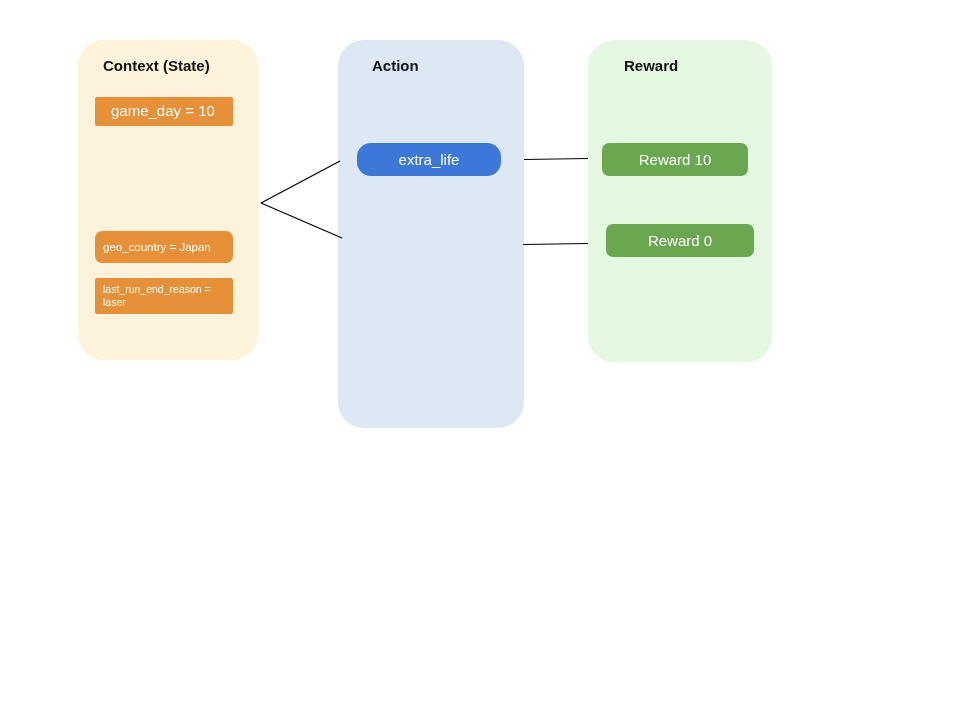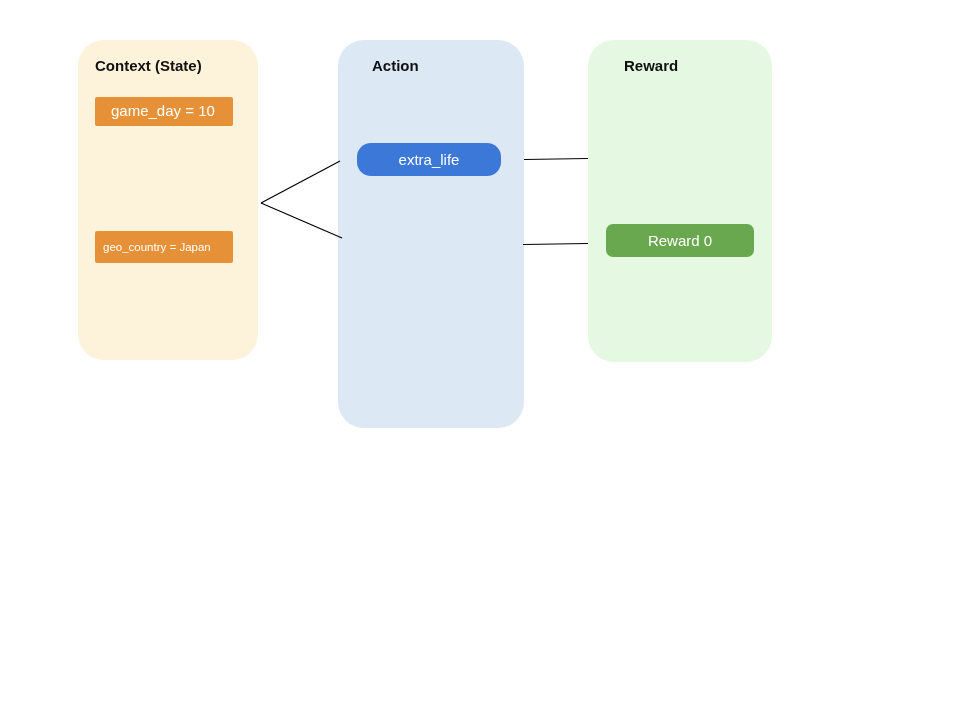--- a/index.html
+++ b/index.html
@@ -31,41 +31,41 @@
     background: var(--reward-bg, #e5f8e1);
   }
   .panel-title {
     position: absolute;
     top: 17px;
     font-size: 15px;
     font-weight: bold;
     color: var(--title-text, #111111);
     white-space: nowrap;
   }
-  #panel-context .panel-title { left: 17px; }
+  #panel-context .panel-title { left: 25px; }
   #panel-action  .panel-title { left: 34px; }
   #panel-reward  .panel-title { left: 36px; }
 
   .ctx-item {
     position: absolute;
     left: 17px;
     width: 138px;
     box-sizing: border-box;
     padding: 2px 8px;
     background: var(--context-item-bg, #e69138);
     color: var(--item-text, #ffffff);
     border-radius: 2px;
     display: flex;
     align-items: center;
     line-height: 1.25;
   }
   .ctx-item.i0 { top: 57px;  height: 29px; font-size: 15px; padding-left: 16px; }
   .ctx-item.i1 { top: 100px; height: 32px; font-size: 15px; }
   .ctx-item.i2 { top: 146px; height: 32px; font-size: 13px; }
-  .ctx-item.i3 { top: 191px; height: 32px; font-size: 11.5px; }
+  .ctx-item.i3 { top: 191px; height: 32px; font-size: 11.5px; border-radius: 7px; }
   .ctx-item.i4 { top: 238px; height: 36px; font-size: 10.5px; }
 
   .action-btn {
     position: absolute;
     left: 19px;
     width: 144px;
     height: 33px;
     background: var(--action-button-bg, #3b78d8);
     color: var(--item-text, #ffffff);
     border-radius: 14px;
@@ -104,29 +104,31 @@
     stroke-width: 1.2;
   }
 </style>
 </head>
 <body style="background: rgb(255, 255, 255);">
 
 <div class="panel" id="panel-context">
   <div class="panel-title">Context (State)</div>
   <div class="ctx-item i0">game_day = 10</div>
   <div class="ctx-item i3">geo_country = Japan</div>
+  <div class="ctx-item i4">last_run_end_reason = laser</div>
 </div>
 
 <div class="panel" id="panel-action">
   <div class="panel-title">Action</div>
   <div class="action-btn b0">extra_life</div>
 </div>
 
 <div class="panel" id="panel-reward">
   <div class="panel-title">Reward</div>
+  <div class="reward-box r0">Reward 10</div>
   <div class="reward-box r1">Reward 0</div>
 </div>
 
 <svg id="connector-overlay" viewBox="0 0 960 720" xmlns="http://www.w3.org/2000/svg">
   <line x1="261" y1="203" x2="340" y2="161"></line>
   <line x1="261" y1="203" x2="342" y2="238"></line>
   <line x1="524" y1="159.5" x2="588" y2="158.5"></line>
   <line x1="523" y1="244.5" x2="588" y2="243.5"></line>
 </svg>
 

